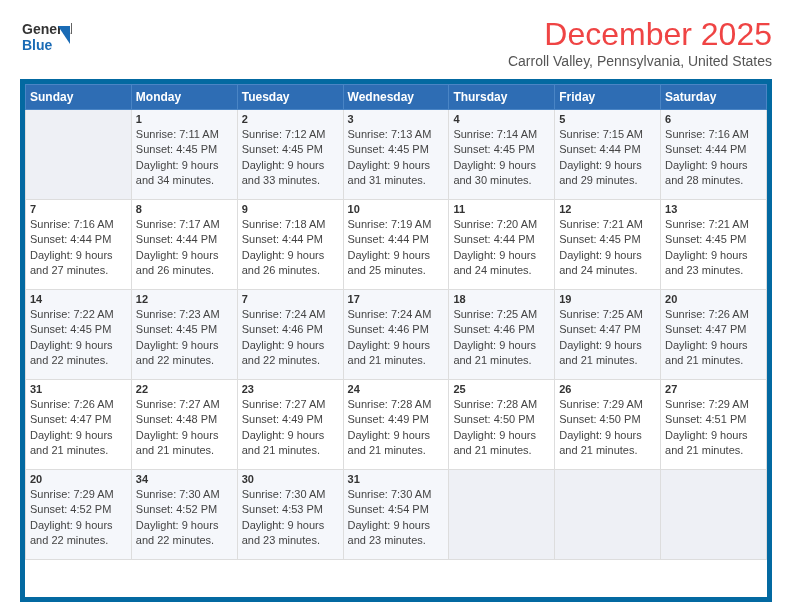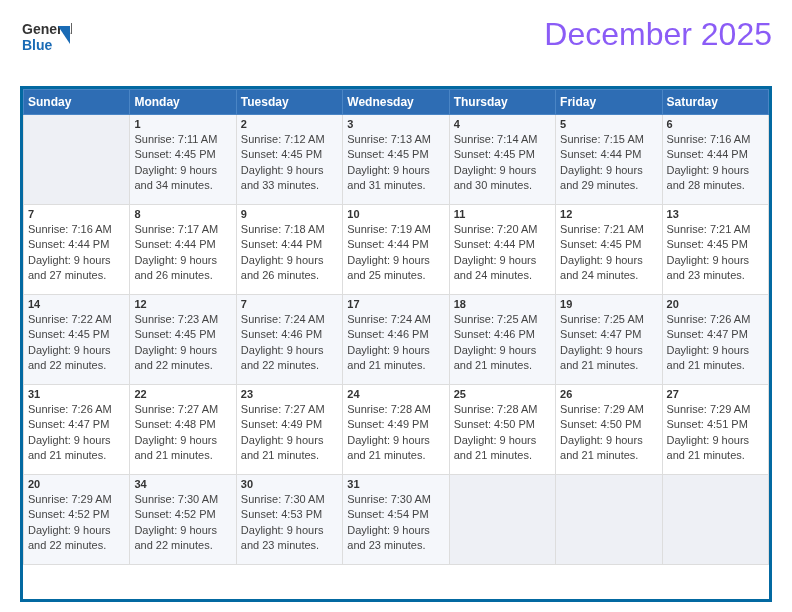--- a/index.html
+++ b/index.html
@@ -30,33 +30,32 @@
     }
     .logo-icon {
       display: flex;
       align-items: center;
     }
     .title-area {
       text-align: right;
     }
     .main-title {
       font-size: 32px;
-      color: #8b5cf6;
+      color: #ef4444;
       font-weight: normal;
     }
     .subtitle {
       font-size: 14px;
       color: #555;
     }
     .calendar {
       flex: 1;
-      border: 3px solid #0369a1;
+      border: 5px solid #0369a1;
       border-collapse: collapse;
       width: 100%;
-      margin-top: 16px;
     }
     .calendar table {
       width: 100%;
       border-collapse: collapse;
       table-layout: fixed;
     }
     .calendar thead tr th {
       background: #2e6db4;
       color: #fff;
       font-size: 12px;
@@ -106,20 +105,21 @@
         <svg width="52" height="44" viewBox="0 0 52 44">
 
           <text x="2" y="18" font-size="14" font-weight="bold" fill="#333" font-family="Arial">General</text>
           <text x="2" y="34" font-size="14" font-weight="bold" fill="#1a6bb5" font-family="Arial">Blue</text>
           <polygon points="38,10 50,10 50,28" fill="#1a6bb5"></polygon>
         </svg>
       </div>
     </div>
     <div class="title-area">
       <div class="main-title">December 2025</div>
+      <div class="subtitle">Carroll Valley, Pennsylvania, United States</div>
     </div>
   </div>
 
   <div class="calendar">
     <table>
       <thead>
         <tr id="weekday-header">
         <th>Sunday</th>
             <th>Monday</th>
             <th>Tuesday</th>

